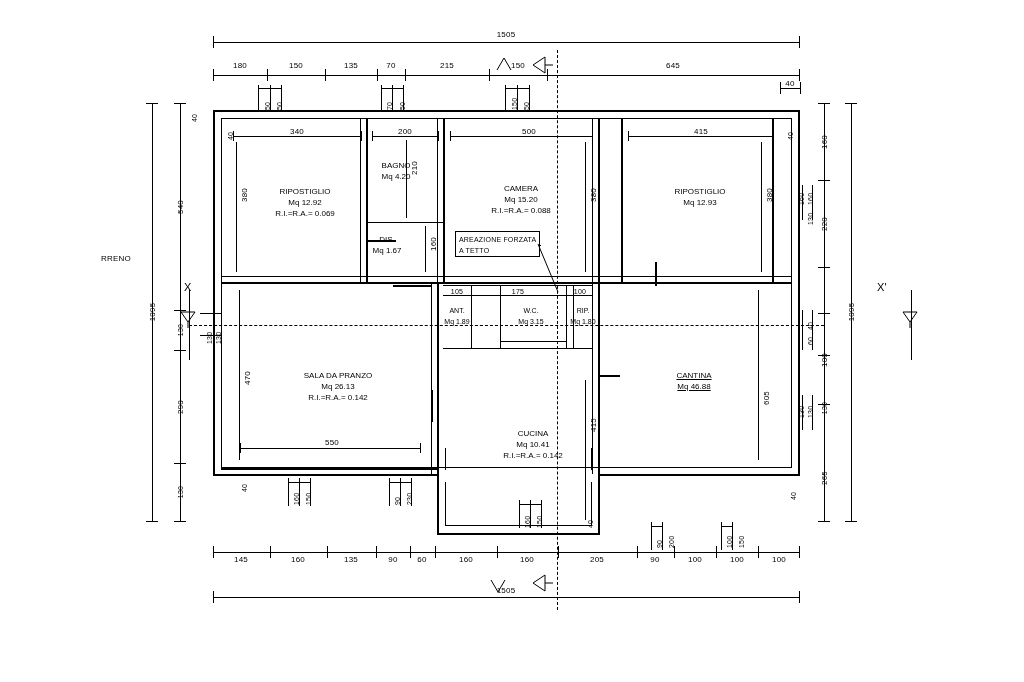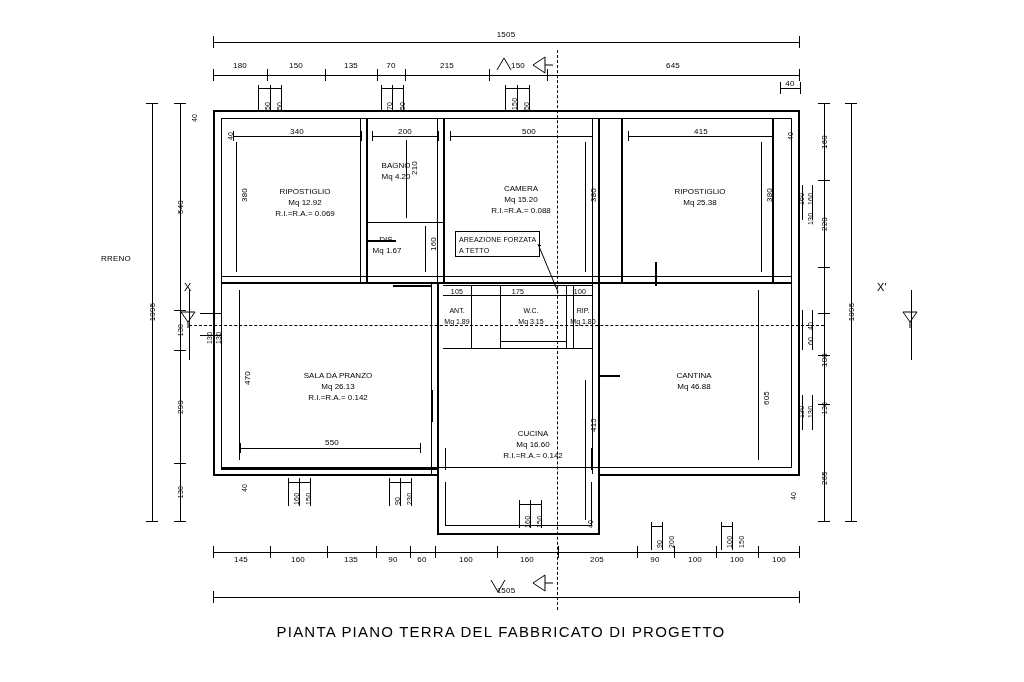--- a/index.html
+++ b/index.html
@@ -248,21 +248,21 @@
   </div>
 
   <div class="room" style="left:521px;top:183px;">
     <span>CAMERA</span><br>
     <span>Mq 15.20</span><br>
     <span>R.I.=R.A.= 0.088</span>
   </div>
 
   <div class="room" style="left:700px;top:186px;">
     <span>RIPOSTIGLIO</span><br>
-    <span>Mq 25.38</span>
+    <span>Mq 12.93</span>
   </div>
 
   <div class="room" style="left:457px;top:305px;font-size:7px;">
     <span>ANT.</span><br>
     <span>Mq 1.89</span>
   </div>
 
   <div class="room" style="left:531px;top:305px;font-size:7px;">
     <span>W.C.</span><br>
     <span>Mq 3.15</span>
@@ -274,25 +274,25 @@
   </div>
 
   <div class="room" style="left:338px;top:370px;">
     <span>SALA DA PRANZO</span><br>
     <span>Mq 26.13</span><br>
     <span>R.I.=R.A.= 0.142</span>
   </div>
 
   <div class="room" style="left:533px;top:428px;">
     <span>CUCINA</span><br>
-    <span>Mq 16.60</span><br>
+    <span>Mq 10.41</span><br>
     <span>R.I.=R.A.= 0.142</span>
   </div>
 
-  <div class="room" style="left:694px;top:370px;">
+  <div class="room" style="left:694px;top:370px;text-decoration:underline;">
     <span>CANTINA</span><br>
     <span>Mq 46.88</span>
   </div>
 
   <div class="txt" style="left:459px;top:235px;font-size:7px;">AREAZIONE FORZATA</div>
   <div class="txt" style="left:459px;top:246px;font-size:7px;">A TETTO</div>
   <div class="thin" style="left:455px;top:231px;width:85px;height:26px;"></div>
   <div class="ln" style="left:540px;top:245px;width:1px;height:1px;"></div>
   <svg style="position:absolute;left:536px;top:240px;" width="30" height="55">
       <line x1="2" y1="4" x2="22" y2="52" stroke="#000" stroke-width="1"></line>
@@ -418,15 +418,14 @@
         <path d="M2 2 L9 14 L16 2" fill="none" stroke="#000" stroke-width="1"></path>
       </svg>
   </div>
   <div class="arrowmark" style="left:531px;top:572px;">
     <svg width="22" height="22" viewBox="0 0 22 22">
         <path d="M2 11 L14 3 L14 19 Z" fill="none" stroke="#000" stroke-width="1"></path>
         <line x1="14" y1="11" x2="22" y2="11" stroke="#000" stroke-width="1"></line>
       </svg>
   </div>
 
-  <div class="title" style="left:501px;top:623px;">PIANTA PIANO TERRA DEL FABBRICATO DI PROGETTO</div>
 
 </div>
 
 </body></html>

